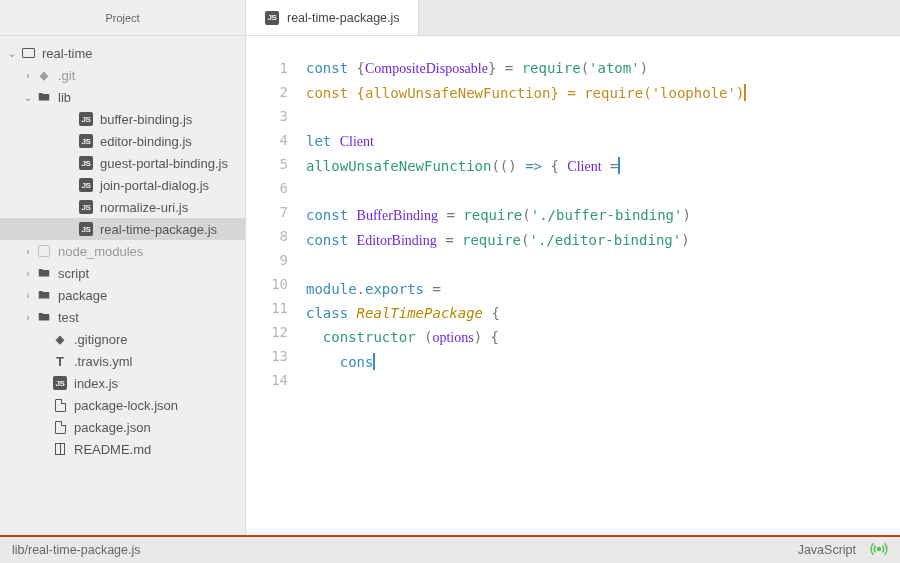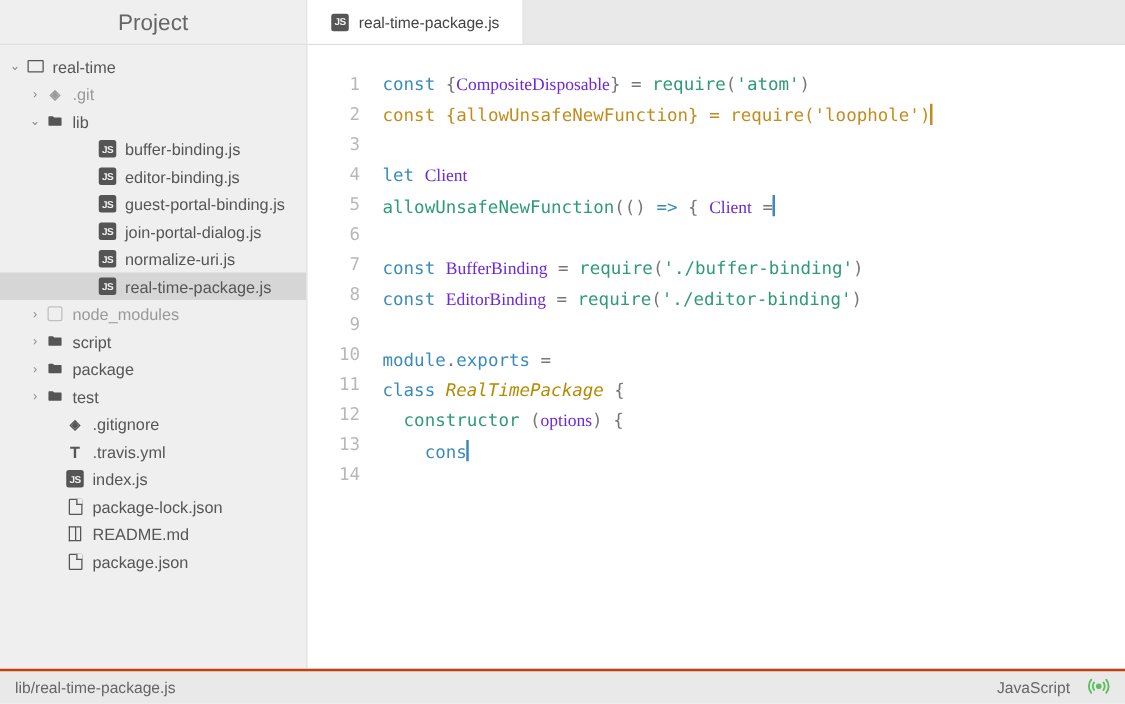--- a/index.html
+++ b/index.html
@@ -23,21 +23,21 @@
   width: 245px;
   background: #efefef;
   display: flex;
   flex-direction: column;
   overflow: hidden;
 }
 .sidebar-header {
   height: 36px;
   line-height: 36px;
   text-align: center;
-  font-size: 18px;
+  font-size: 11px;
   color: #666;
   border-bottom: 1px solid #e0e0e0;
 }
 .tree {
   flex: 1;
   overflow: auto;
   padding-top: 6px;
 }
 .tree-row {
   display: flex;
@@ -279,33 +279,33 @@
         <div class="tree-row indent-2">
           <span class="chevron blank">·</span>
           <span class="icon">
             <span class="file-box dotcorner"></span>
           </span>
           <span class="label">package-lock.json</span>
         </div>
         <div class="tree-row indent-2">
           <span class="chevron blank">·</span>
           <span class="icon">
+            <span class="file-box dotcorner"></span>
+          </span>
+          <span class="label">package.json</span>
+        </div>
+        <div class="tree-row indent-2">
+          <span class="chevron blank">·</span>
+          <span class="icon">
             <span class="book">
               <span></span>
               <span></span>
             </span>
           </span>
           <span class="label">README.md</span>
-        </div>
-        <div class="tree-row indent-2">
-          <span class="chevron blank">·</span>
-          <span class="icon">
-            <span class="file-box dotcorner"></span>
-          </span>
-          <span class="label">package.json</span>
         </div>
       </div>
   </div>
   <div class="editor-area">
     <div class="tabbar">
       <div class="tab">
         <span class="icon">
             <span class="js-badge">JS</span>
           </span>
         <span>real-time-package.js</span>

